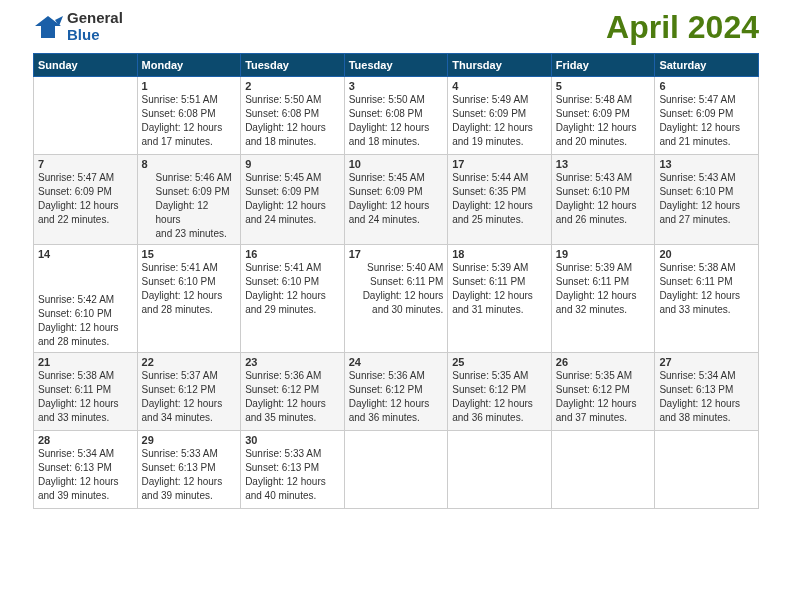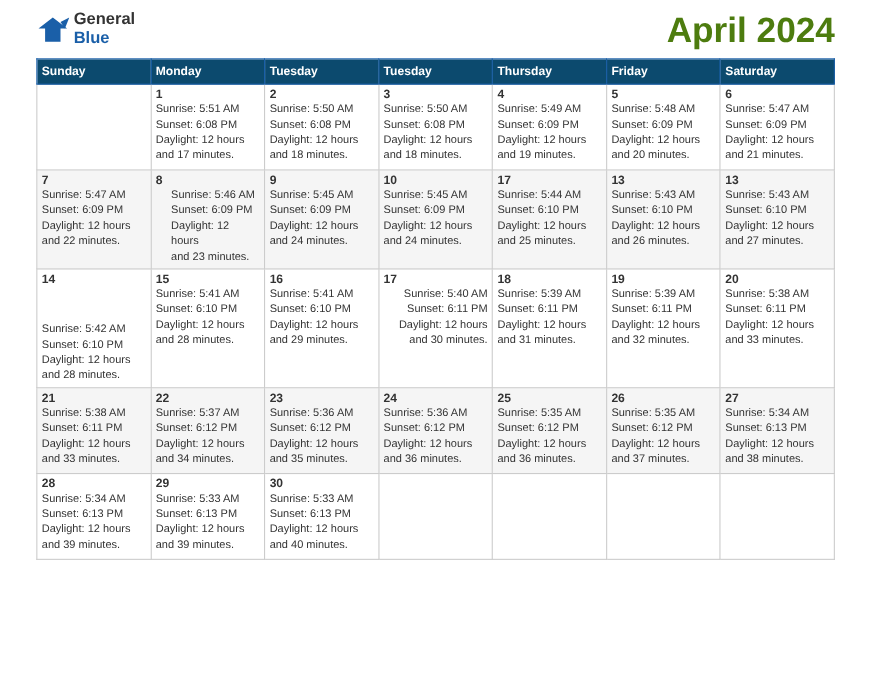--- a/index.html
+++ b/index.html
@@ -203,21 +203,21 @@
           <td>
             <span class="day-number">10</span>
             <div class="cell-info" style="white-space: pre-line;">Sunrise: 5:45 AM
 Sunset: 6:09 PM
 Daylight: 12 hours
 and 24 minutes.</div>
           </td>
           <td>
             <span class="day-number">17</span>
             <div class="cell-info" style="white-space: pre-line;">Sunrise: 5:44 AM
-Sunset: 6:10 PM
+Sunset: 6:35 PM
 Daylight: 12 hours
 and 25 minutes.</div>
           </td>
           <td>
             <span class="day-number">13</span>
             <div class="cell-info" style="white-space: pre-line;">Sunrise: 5:43 AM
 Sunset: 6:10 PM
 Daylight: 12 hours
 and 26 minutes.</div>
           </td>

